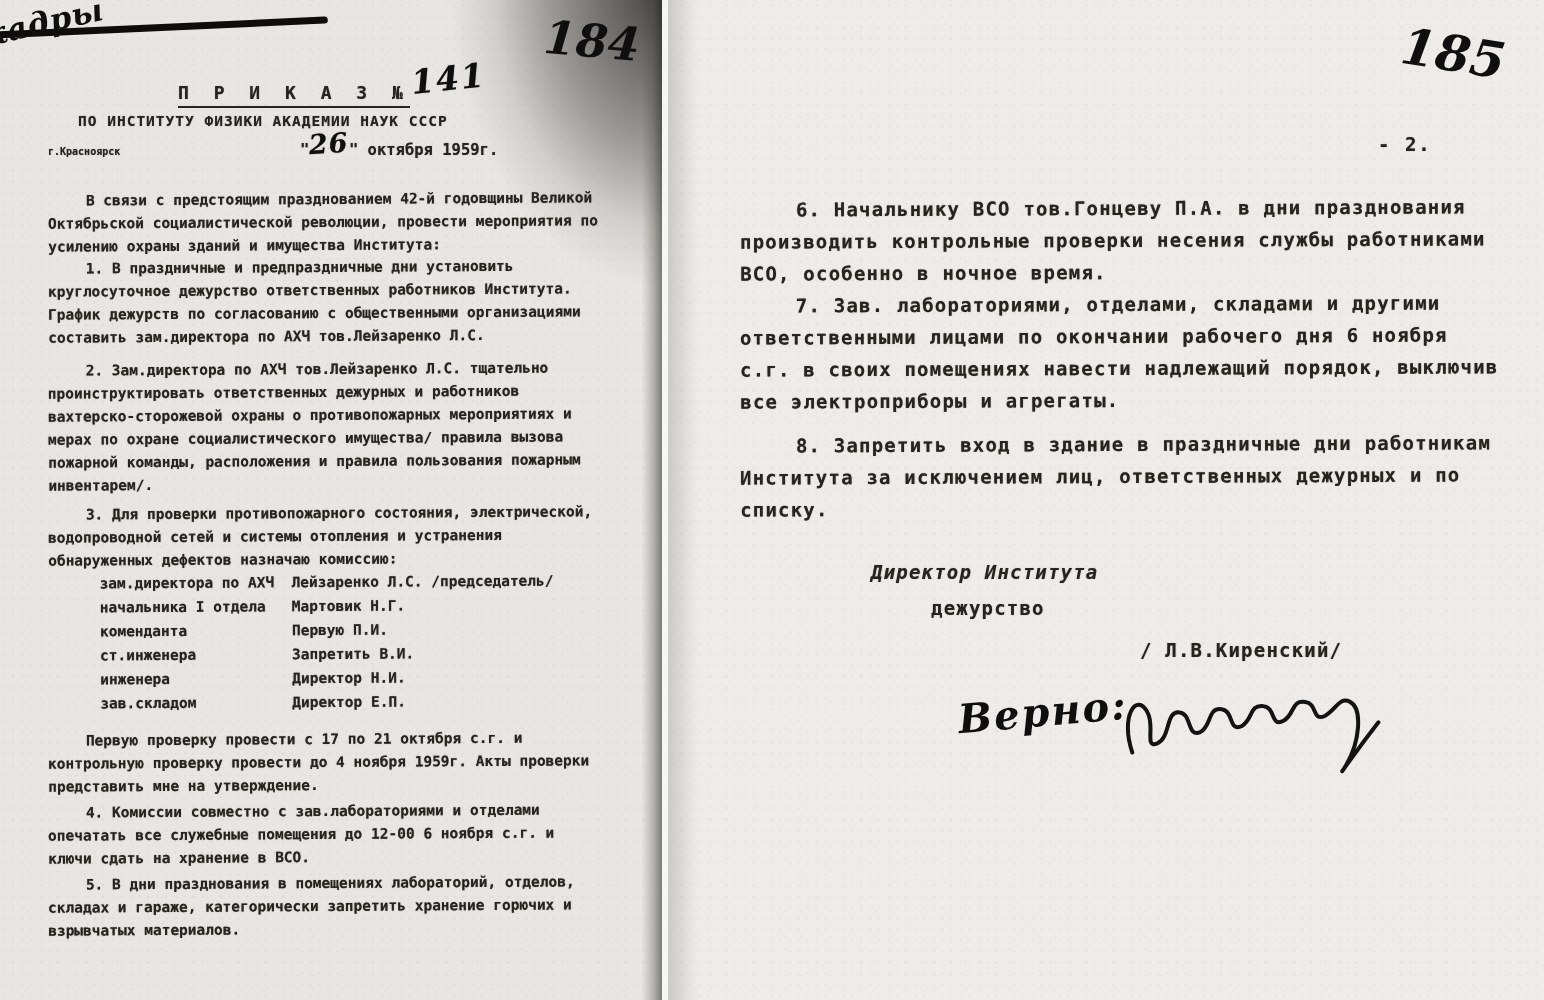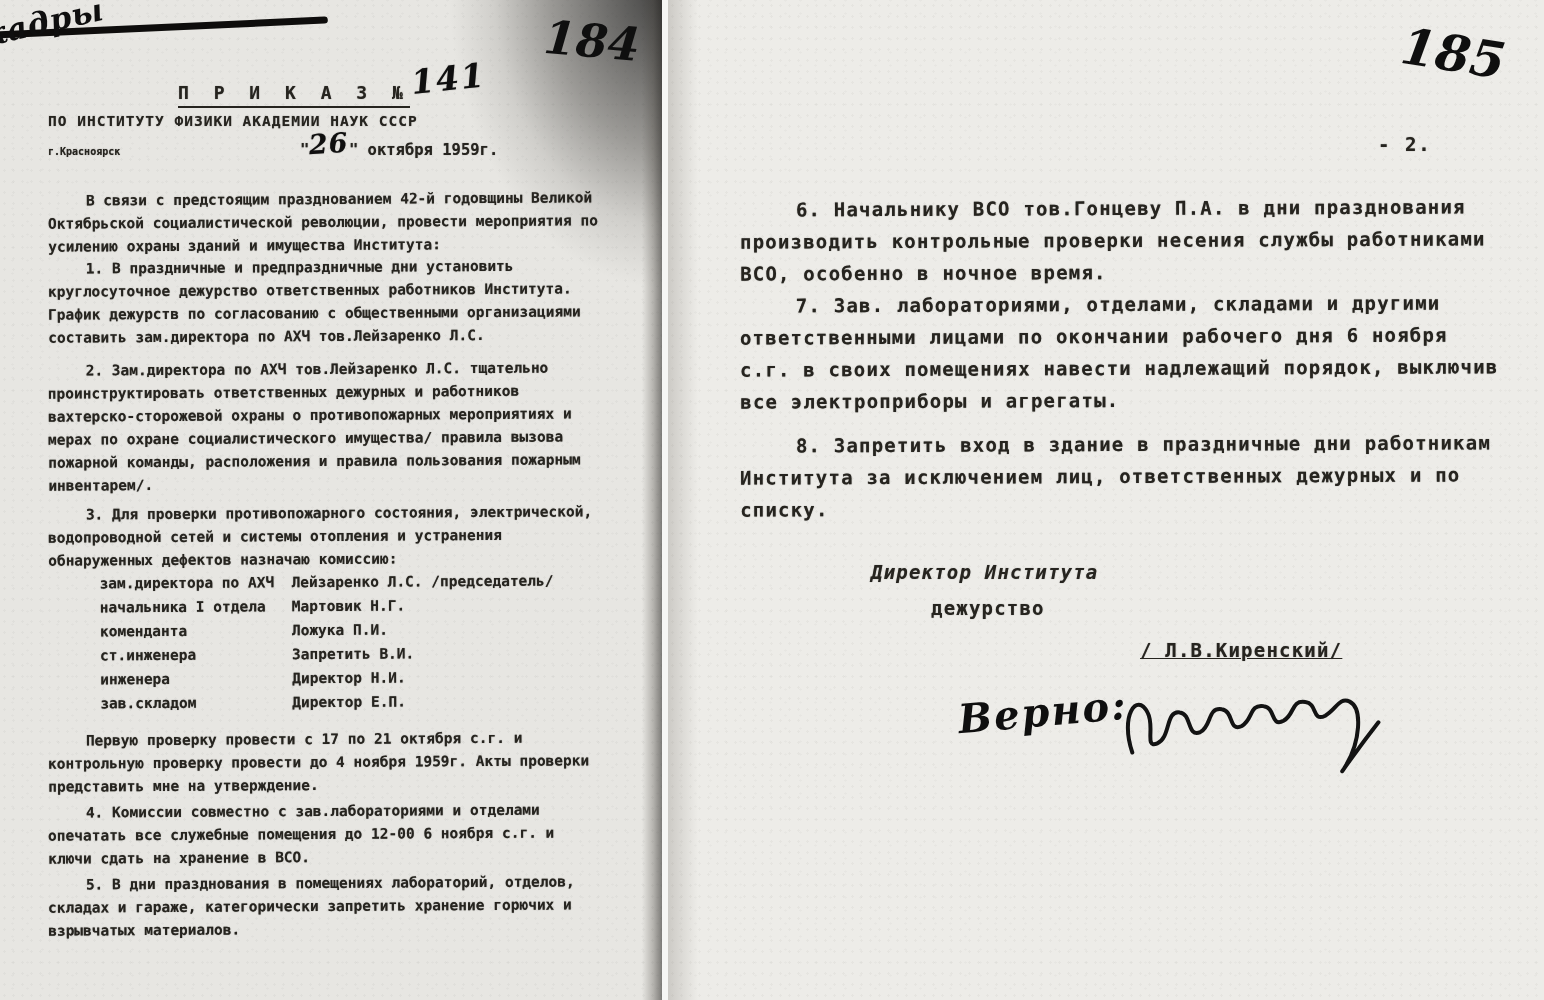--- a/index.html
+++ b/index.html
@@ -22,21 +22,21 @@
     transform:rotate(-2.6deg);border-radius:4px;}
   .right-edge-shade{position:absolute;left:0;top:0;width:30px;height:100%;pointer-events:none;
     background:linear-gradient(to right,rgba(120,115,108,.28),transparent);}
   
   .t{position:absolute;color:#26241f;font-weight:bold;text-shadow:0 0 1px rgba(30,28,24,.55);}
   .page-left .t{font-size:14.5px;line-height:23px;}
   .page-right .t{font-size:19px;line-height:32px;letter-spacing:1.2px;}
   .para{width:556px;text-indent:38px;text-align:left;transform:rotate(-.35deg);}
   .para-r{width:766px;text-indent:56px;transform:rotate(-.25deg);}
   .order-title{letter-spacing:7px;font-size:18px;border-bottom:2.5px solid #26241f;padding-bottom:3px;}
-  .org-line{letter-spacing:1px;font-size:15.5px;}
+  .org-line{letter-spacing:1px;font-size:15.5px;margin-left:30px;}
   
   .comm{position:absolute;left:100px;top:574px;transform:rotate(-.35deg);}
   .comm-row{display:flex;height:24px;color:#26241f;font-weight:bold;font-size:14.5px;
     text-shadow:0 0 1px rgba(30,28,24,.55);}
   .comm-role{width:192px;}
   
   .hand{position:absolute;font-family:"DejaVu Serif",serif;font-style:italic;font-weight:bold;color:#0f0f0f;}
   .corner-note{left:-16px;top:4px;font-size:31px;transform:rotate(-13deg);letter-spacing:1px;}
   .pgnum-left{left:544px;top:14px;font-size:46px;transform:rotate(5deg);z-index:3;}
   .pgnum-right{left:733px;top:24px;font-size:50px;transform:rotate(9deg);}
@@ -77,21 +77,21 @@
       <div class="comm-row">
           <span class="comm-role">зам.директора по АХЧ</span>
           <span>Лейзаренко Л.С. /председатель/</span>
         </div>
       <div class="comm-row">
           <span class="comm-role">начальника I отдела</span>
           <span>Мартовик Н.Г.</span>
         </div>
       <div class="comm-row">
           <span class="comm-role">коменданта</span>
-          <span>Ложука П.И.</span>
+          <span>Первую П.И.</span>
         </div>
       <div class="comm-row">
           <span class="comm-role">ст.инженера</span>
           <span>Запретить В.И.</span>
         </div>
       <div class="comm-row">
           <span class="comm-role">инженера</span>
           <span>Директор Н.И.</span>
         </div>
       <div class="comm-row">
@@ -111,21 +111,21 @@
 
     <div class="hand pgnum-right">185</div>
     <div class="t" style="left:710px;top:128px;font-size:19px;letter-spacing:2px;">- 2.</div>
 
     <div class="t para-r" style="left:72px;top:192px;">6. Начальнику ВСО тов.Гонцеву П.А. в дни празднования производить контрольные проверки несения службы работниками ВСО, особенно в ночное время.</div>
     <div class="t para-r" style="left:72px;top:288px;">7. Зав. лабораториями, отделами, складами и другими ответственными лицами по окончании рабочего дня 6 ноября с.г. в своих помещениях навести надлежащий порядок, выключив все электроприборы и агрегаты.</div>
     <div class="t para-r" style="left:72px;top:428px;">8. Запретить вход в здание в праздничные дни работникам Института за исключением лиц, ответственных дежурных и по списку.</div>
 
     <div class="t" style="left:203px;top:556px;font-style:italic;">Директор Института</div>
     <div class="t" style="left:263px;top:592px;">дежурство</div>
-    <div class="t" style="left:472px;top:634px;text-decoration:underline;">/ Л.В.Киренский/</div>
+    <div class="t" style="left:472px;top:634px;">/ Л.В.Киренский/</div>
 
     <div class="hand verno">Верно:</div>
     <svg class="sig-svg" width="300" height="135" viewBox="0 0 300 135">
       <path d="M14 78 C 6 40 26 18 34 40 C 40 55 26 76 40 72 C 54 68 52 40 66 44 C 78 47 70 70 84 66 C 96 62 94 42 108 46 C 120 49 112 70 126 65 C 138 60 136 44 150 48 C 162 51 154 70 168 65 C 180 60 178 45 192 49 C 204 52 196 70 210 65 C 222 60 226 48 236 54 C 248 62 242 96 222 120 C 213 130 236 104 262 78" stroke="#131313" stroke-width="4" fill="none" stroke-linecap="round" stroke-linejoin="round"></path>
     </svg>
   </div>
 
 </div>
 
 </body></html>

